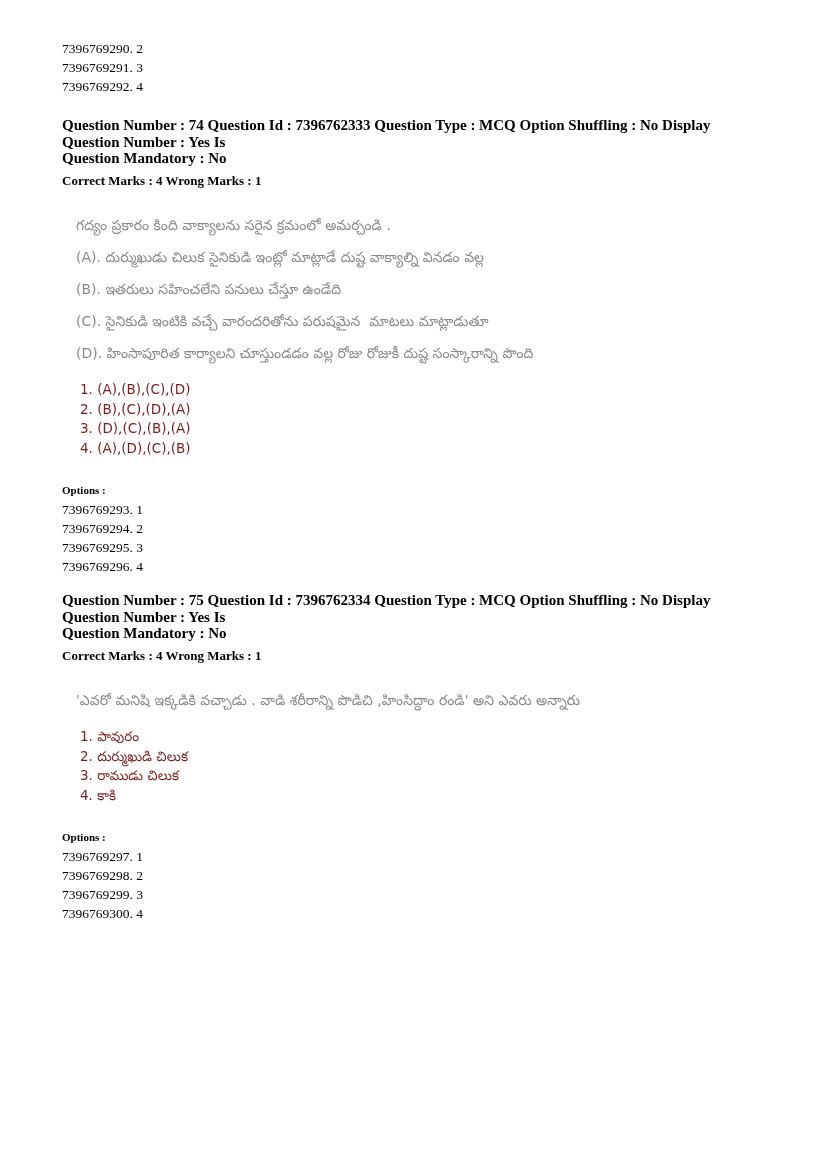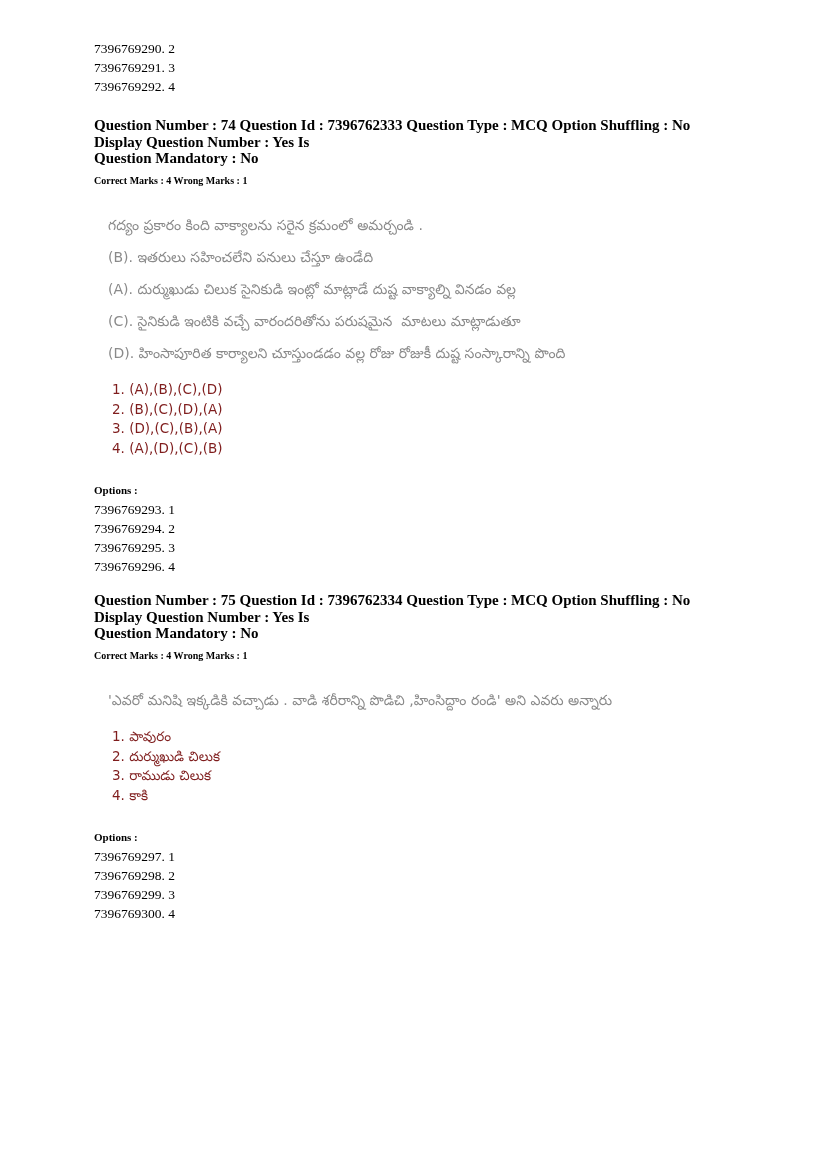--- a/index.html
+++ b/index.html
@@ -11,37 +11,37 @@
     width: 826px;
     height: 1169px;
     font-family: "Liberation Serif", serif;
     color: #000000;
     overflow: hidden;
   }
   .page {
     box-sizing: border-box;
     width: 799px;
     height: 1169px;
-    padding: 39px 58px 0 94px;
+    padding: 39px 58px 0 62px;
   }
   
   .id-line {
     font-size: 13.5px;
     line-height: 19px;
     white-space: pre;
   }
   .q-block { margin-top: 21px; }
   .q-header-line {
     font-weight: bold;
     font-size: 15px;
     line-height: 16.5px;
   }
   .marks-line {
     font-weight: bold;
-    font-size: 10px;
+    font-size: 13px;
     line-height: 16.5px;
     margin-top: 6px;
   }
   
   .q-body {
     margin-top: 27px;
     margin-left: 14px;
     font-family: "DejaVu Sans", sans-serif;
     color: #8a8a8a;
     font-size: 14px;
@@ -78,22 +78,22 @@
     <div class="id-line">7396769292. 4</div>
   </div>
 
   <div class="q-block">
     <div class="q-header-line">Question Number : 74 Question Id : 7396762333 Question Type : MCQ Option Shuffling : No Display Question Number : Yes Is</div>
     <div class="q-header-line">Question Mandatory : No</div>
     <div class="marks-line">Correct Marks : 4 Wrong Marks : 1</div>
 
     <div class="q-body">
       <div class="t-line">గద్యం ప్రకారం కింది వాక్యాలను సరైన క్రమంలో అమర్చండి .</div>
+      <div class="t-line">(A). దుర్ముఖుడు చిలుక సైనికుడి ఇంట్లో మాట్లాడే దుష్ట వాక్యాల్ని వినడం వల్ల</div>
       <div class="t-line">(B). ఇతరులు సహించలేని పనులు చేస్తూ ఉండేది</div>
-      <div class="t-line">(A). దుర్ముఖుడు చిలుక సైనికుడి ఇంట్లో మాట్లాడే దుష్ట వాక్యాల్ని వినడం వల్ల</div>
       <div class="t-line">(C). సైనికుడి ఇంటికి వచ్చే వారందరితోను పరుషమైన  మాటలు మాట్లాడుతూ</div>
       <div class="t-line">(D). హింసాపూరిత కార్యాలని చూస్తుండడం వల్ల రోజు రోజుకీ దుష్ట సంస్కారాన్ని పొంది</div>
 
       <div class="choices">
         <div class="choice-line">1. (A),(B),(C),(D)</div>
         <div class="choice-line">2. (B),(C),(D),(A)</div>
         <div class="choice-line">3. (D),(C),(B),(A)</div>
         <div class="choice-line">4. (A),(D),(C),(B)</div>
       </div>
     </div>

